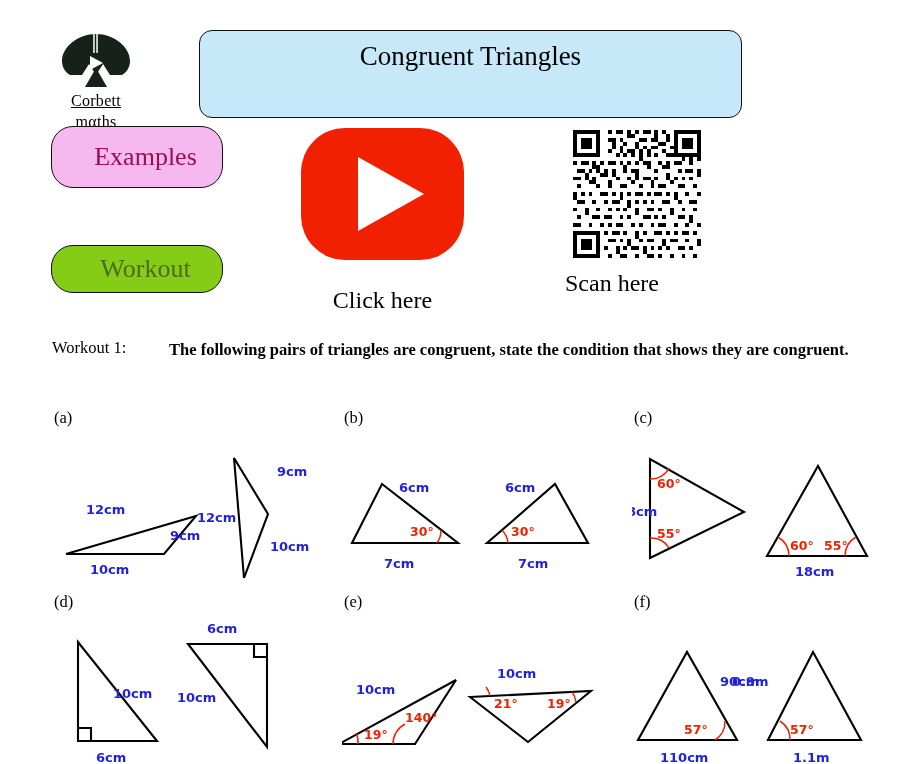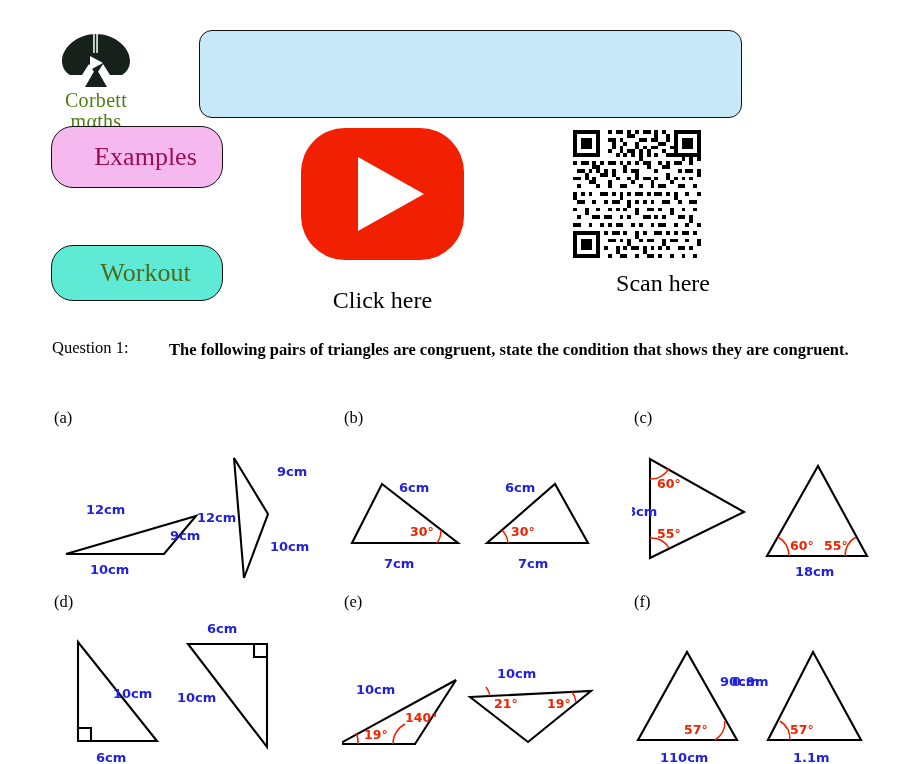--- a/index.html
+++ b/index.html
@@ -20,24 +20,25 @@
   
   #logo-block {
     position: absolute;
     left: 50px; top: 30px;
     width: 92px;
     text-align: center;
   }
   #logo-mark { width: 92px; height: 60px; display: block; }
   .logo-word {
     font-family: "Liberation Serif", serif;
-    font-size: 20px;
+    font-size: 16px;
     line-height: 21px;
     letter-spacing: .3px;
-    color: #4d7c0f;
+    color: #000000;
+    text-decoration: underline;
   }
 
   #title-banner {
     position: absolute;
     left: 199px; top: 30px;
     width: 543px; height: 88px;
     background: #c6e8f9;
     border: 1.6px solid #111;
     border-radius: 13px;
     box-sizing: border-box;
@@ -72,22 +73,22 @@
     padding-left: 17px;
   }
   #examples-pill {
     left: 51px; top: 126px;
     width: 172px; height: 62px;
     background: #f5b8ef;
     color: #9c0f51;
   }
   #workout-pill {
     left: 51px; top: 245px;
-    width: 172px; height: 56px;
-    background: #5eead4;
+    width: 172px; height: 48px;
+    background: #84cc16;
     color: #4d6b20;
   }
 
   #play-button {
     position: absolute;
     left: 301px; top: 128px;
     width: 163px; height: 132px;
     background: #f02000;
     border-radius: 44px;
     cursor: pointer;
@@ -111,21 +112,21 @@
 
   #qr-code {
     position: absolute;
     left: 573px; top: 130px;
     width: 128px; height: 128px;
   }
   #scan-here-label {
     position: absolute;
     left: 565px; top: 270px;
     width: 145px;
-    text-align: right;
+    text-align: left;
     font-size: 24px;
   }
 
   
   #question-row {
     position: absolute;
     left: 52px; top: 338px;
     width: 800px;
   }
   #question-number {
@@ -179,20 +180,21 @@
     <rect x="43.2" y="4" width="1.5" height="19" fill="#ffffff"></rect>
     <rect x="46.3" y="4" width="1.5" height="19" fill="#ffffff"></rect>
     <path d="M40 26 L53 33 L40 40 Z" fill="#ffffff"></path>
     <path d="M46 38 L57 57 L35 57 Z" fill="#17211c"></path>
   </svg>
   <div class="logo-word">Corbett</div>
   <div class="logo-word">mαths</div>
 </div>
 
 <div id="title-banner">
+  <div id="title-main">Congruent Triangles</div>
 </div>
 
 <div class="pill" id="examples-pill">Examples</div>
 <div class="pill" id="workout-pill">Workout</div>
 
 <div id="play-button">
   <div id="play-triangle"></div>
 </div>
 <div id="click-here-label">Click here</div>
 
@@ -387,21 +389,21 @@
     <rect x="19" y="32" width="2" height="1"></rect>
       <rect x="22" y="32" width="1" height="1"></rect>
       <rect x="25" y="32" width="1" height="1"></rect>
     <rect x="28" y="32" width="1" height="1"></rect>
       <rect x="31" y="32" width="1" height="1"></rect>
   </g>
 </svg>
 <div id="scan-here-label">Scan here</div>
 
 <div id="question-row">
-  <div id="question-number">Question 1:</div>
+  <div id="question-number">Workout 1:</div>
   <div id="question-text">The following pairs of triangles are congruent, state the condition that shows they are congruent.</div>
 </div>
 
 <div class="part" id="part-a">
   <div class="part-label">(a)</div>
   <svg class="part-canvas" viewBox="0 0 285 157">
 
     <polygon class="shape-line" points="14,128 112,128 144,90"></polygon>
     <text class="len-label" x="34" y="88">12cm</text>
     <text class="len-label" x="118" y="114">9cm</text>

